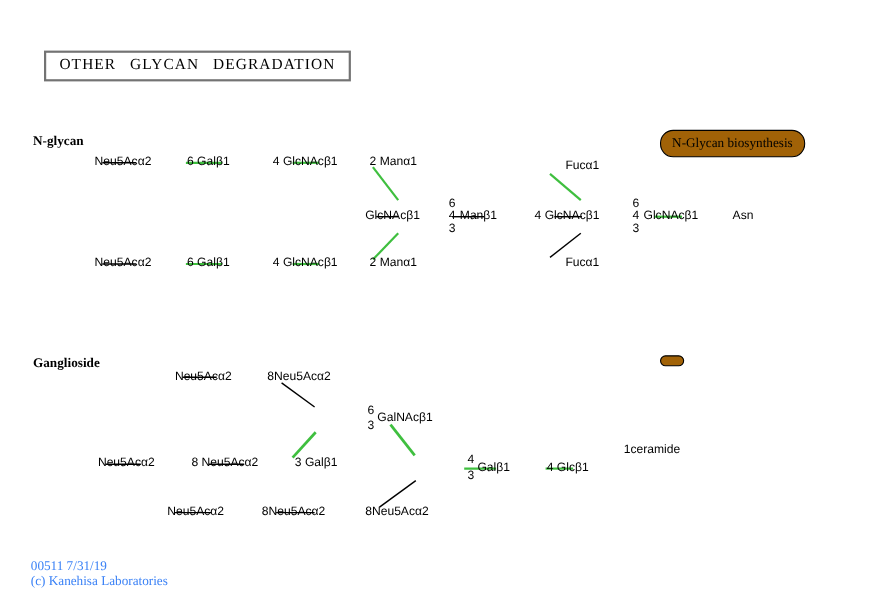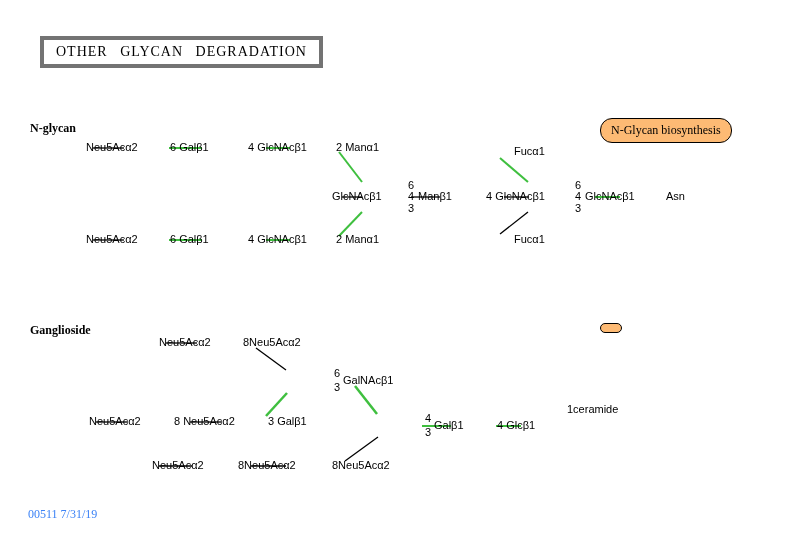--- a/index.html
+++ b/index.html
@@ -15,39 +15,39 @@
   .node {
     position: absolute;
     font: 11px "Liberation Sans", sans-serif;
     color: #000;
     white-space: nowrap;
     line-height: 13px;
     padding-left: 44px;
   }
   .title-box {
     position: absolute;
-    left: 40px; top: 36px;
-    border: 4px solid #737373;
+    left: 40px; top: 46px;
+    border: 2px solid #737373;
     padding: 4px 12px;
     font: 14px "Liberation Serif", serif;
     letter-spacing: 1px;
     word-spacing: 8px;
     background: #fff;
   }
   .section-label {
     position: absolute;
     font: bold 12px "Liberation Serif", serif;
     color: #000;
     margin-top: 17px;
   }
   .pathway-box {
     position: absolute;
     border: 1.5px solid #000;
     border-radius: 12px;
-    background: #fdba74;
+    background: #a16207;
     padding: 4px 10px;
     font: 12px "Liberation Serif", serif;
     line-height: 15px;
     white-space: nowrap;
   }
   .footer-text {
     position: absolute;
     font: 12px "Liberation Serif", serif;
     color: #3b82f6;
     white-space: nowrap;
@@ -134,14 +134,15 @@
   <span class="node" style="left:381px; top:412px;">4</span>
   <span class="node" style="left:390px; top:419px;">Galβ1</span>
   <span class="node" style="left:381px; top:426px;">3</span>
   <span class="node" style="left:453px; top:419px;">4 Glcβ1</span>
   <span class="node" style="left:523px; top:403px;">1ceramide</span>
   <span class="node" style="left:108px; top:459px;">Neu5Acα2</span>
   <span class="node" style="left:194px; top:459px;">8Neu5Acα2</span>
   <span class="node" style="left:288px; top:459px;">8Neu5Acα2</span>
 
   <div class="footer-text" style="left:28px; top:507px;">00511 7/31/19</div>
+  <div class="footer-text" style="left:28px; top:521px;">(c) Kanehisa Laboratories</div>
 
 </div>
 
 </body></html>

